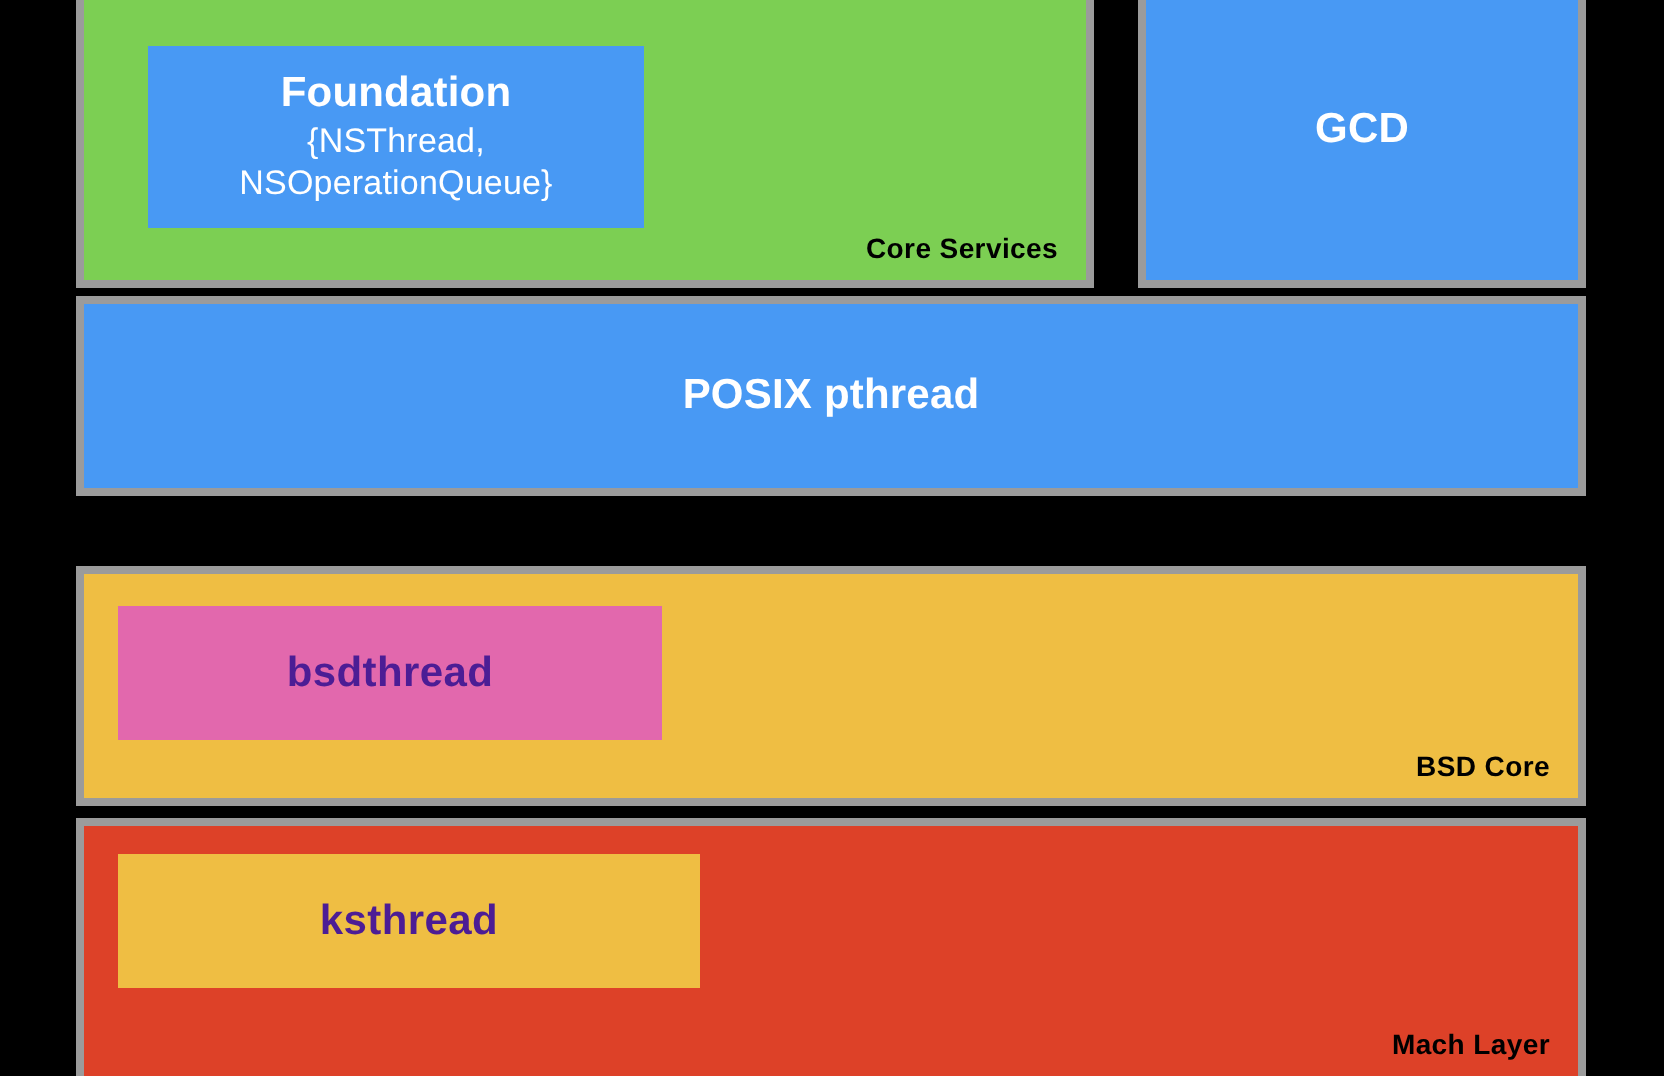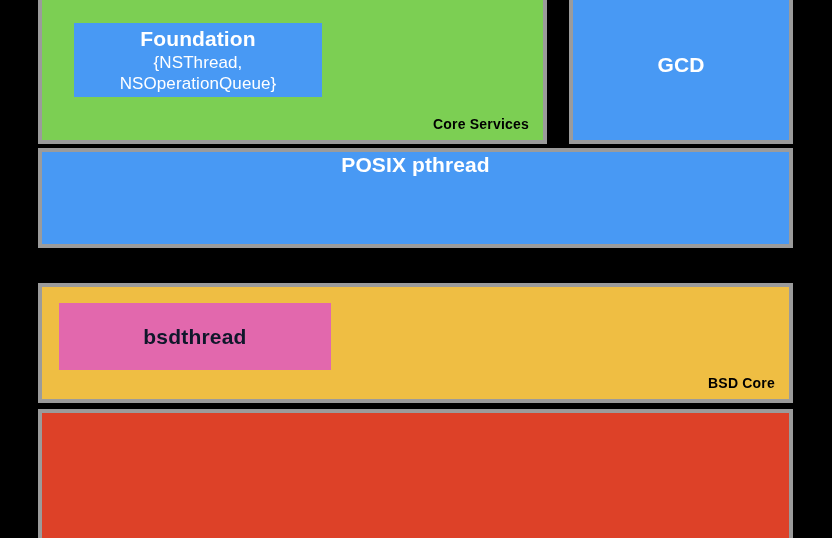--- a/index.html
+++ b/index.html
@@ -71,21 +71,21 @@
     width: 509px;
     height: 158px;
     background: #7ccf53;
   }
 
   
   #foundation-box {
     left: 32px;
     top: 33px;
     width: 248px;
-    height: 74px;
+    height: 91px;
     background: #4899f4;
   }
 
   
   #gcd-band {
     left: 569px;
     top: -14px;
     width: 224px;
     height: 158px;
     background: #4899f4;
@@ -113,20 +113,21 @@
   }
   #pthread-inner {
     position: absolute;
     left: 0;
     top: 0;
     right: 0;
     bottom: 0;
     display: flex;
     flex-direction: column;
     align-items: center;
+    justify-content: center;
     color: #ffffff;
   }
 
   
   #bsd-band {
     left: 38px;
     top: 283px;
     width: 755px;
     height: 120px;
     background: #efbe43;
@@ -151,21 +152,21 @@
     left: 17px;
     top: 14px;
     width: 291px;
     height: 67px;
     background: #efbe43;
   }
 
   .box-label {
     font-size: 21px;
     font-weight: bold;
-    color: #0f172a;
+    color: #4c1d95;
     letter-spacing: 0.2px;
   }
 </style>
 </head>
 <body>
 
 <div id="canvas">
 
   <div class="band" id="core-services-band">
 
@@ -193,16 +194,20 @@
 
     <div class="component" id="bsdthread-box">
       <div class="box-label">bsdthread</div>
     </div>
 
     <div class="layer-caption">BSD Core</div>
   </div>
 
   <div class="band" id="mach-band">
 
-
+    <div class="component" id="ksthread-box">
+      <div class="box-label">ksthread</div>
+    </div>
+
+    <div class="layer-caption">Mach Layer</div>
   </div>
 
 </div>
 
 </body></html>

